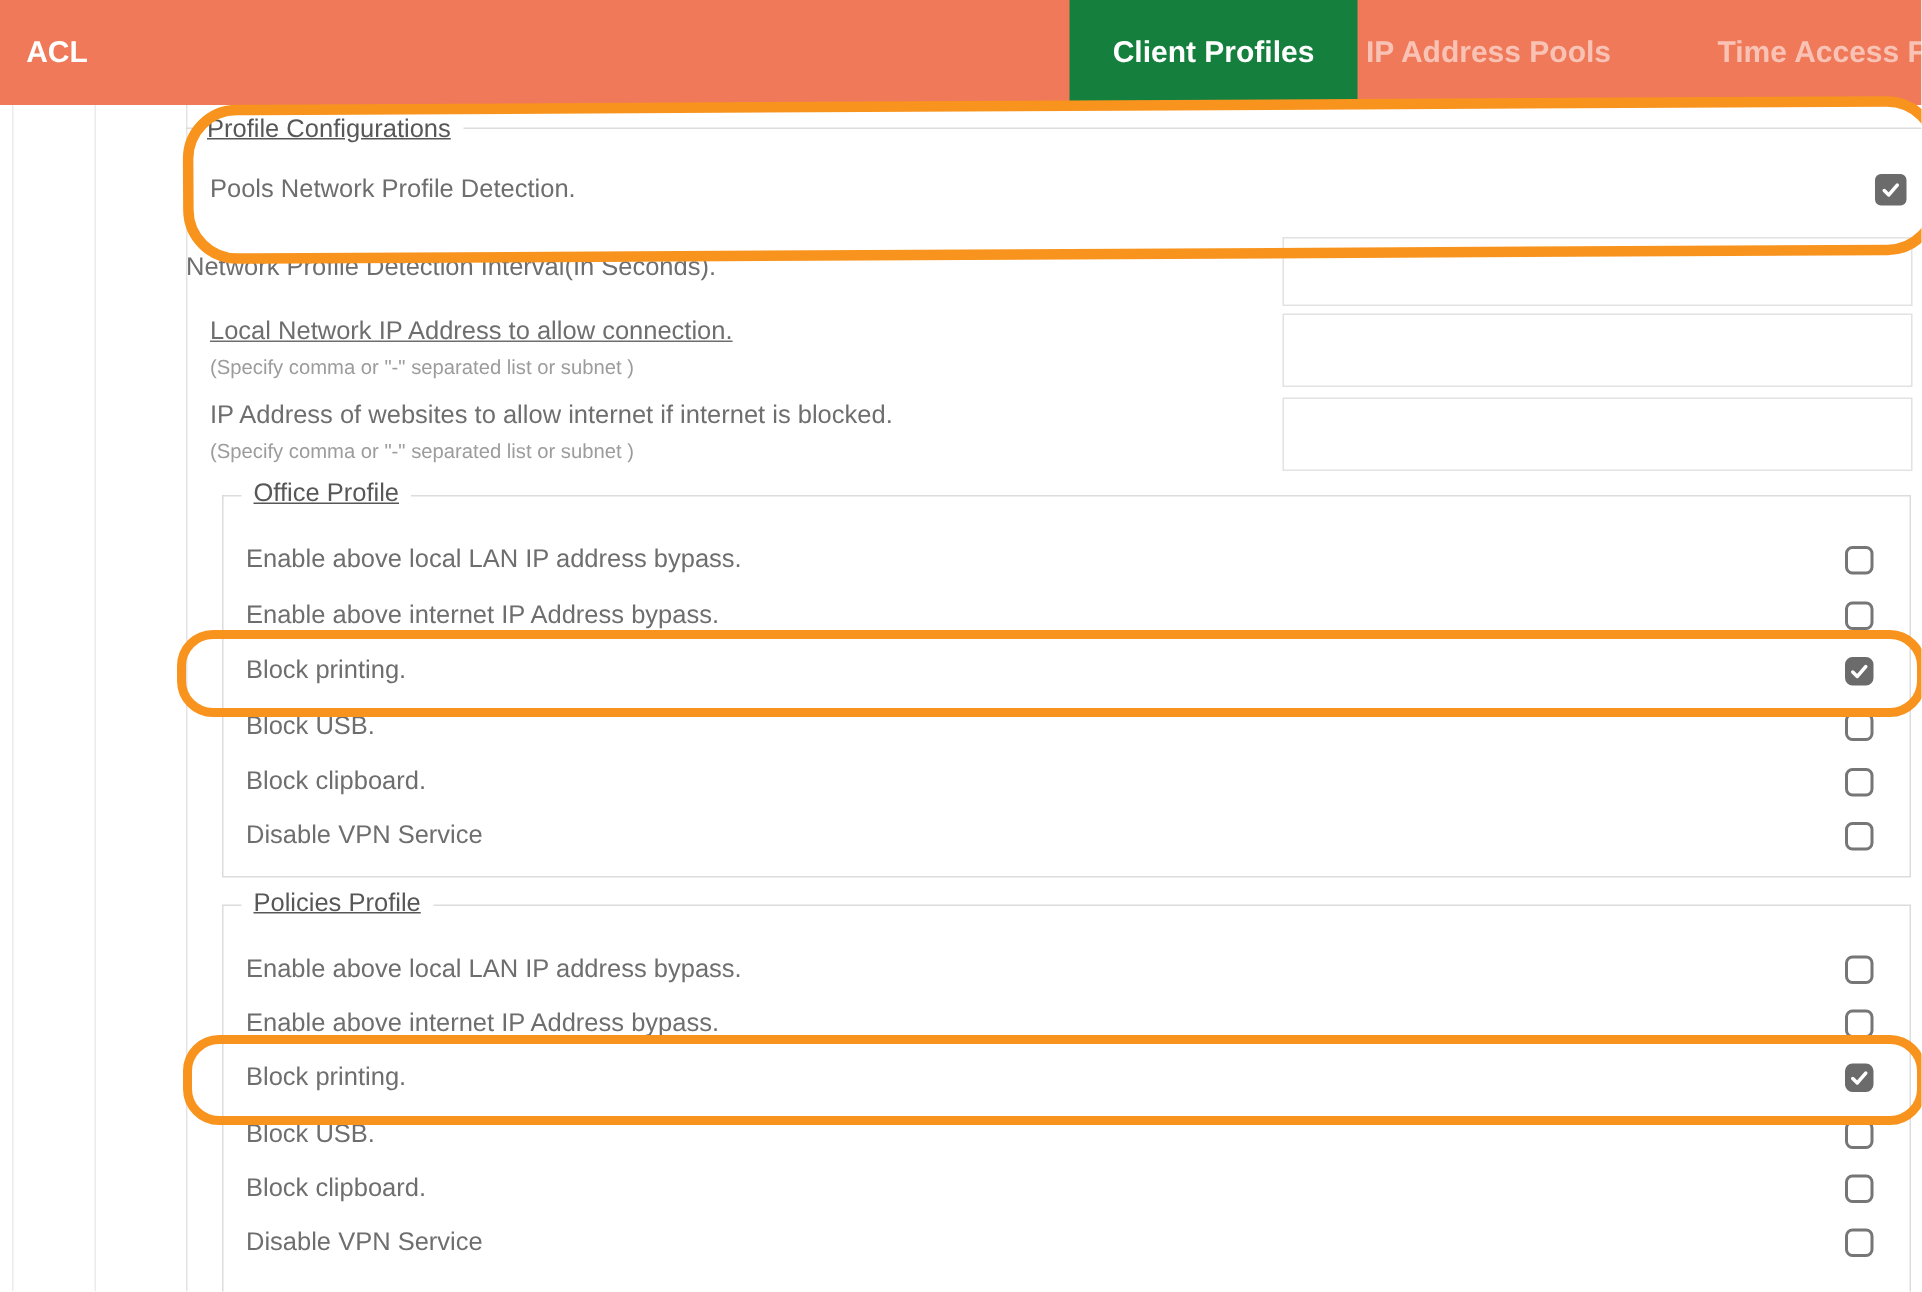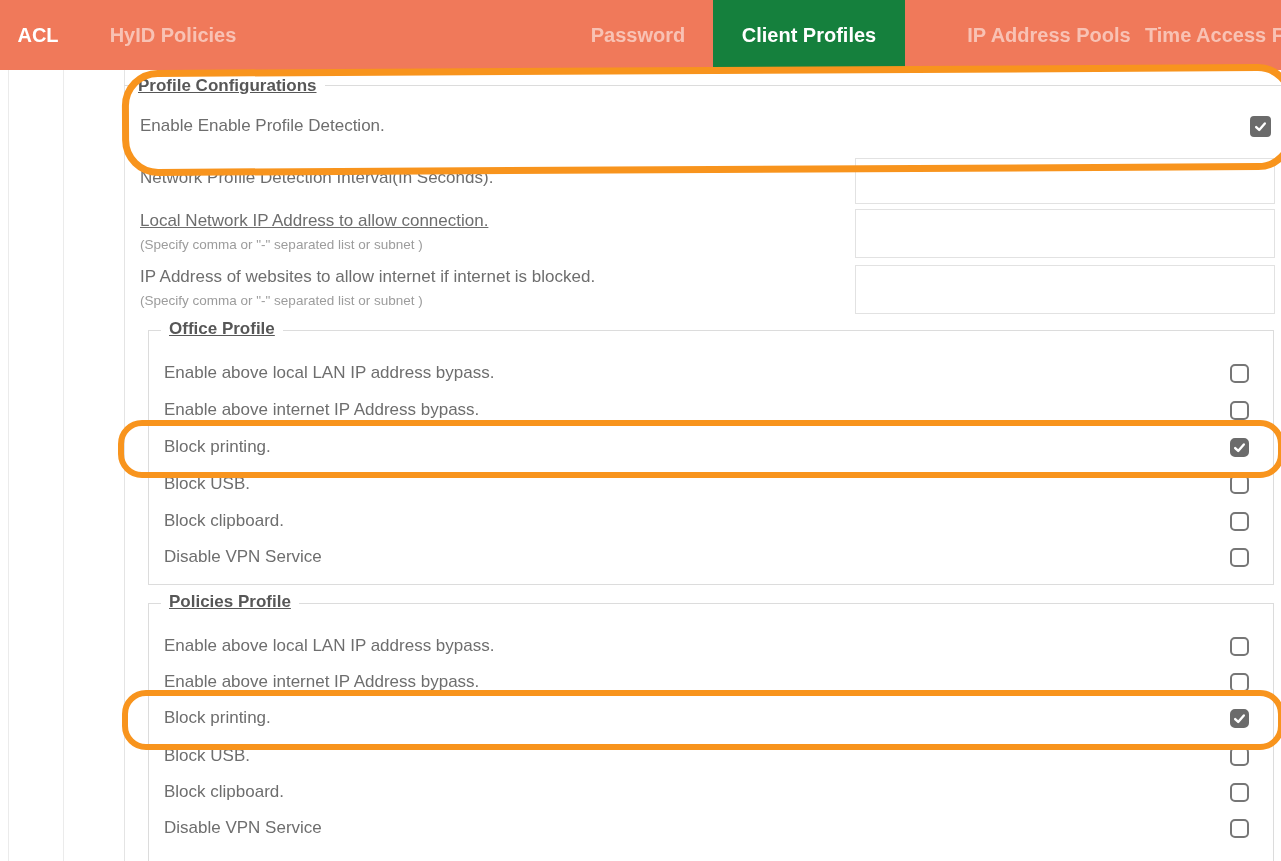--- a/index.html
+++ b/index.html
@@ -13,21 +13,21 @@
     position:absolute;top:0;height:70px;display:flex;align-items:center;justify-content:center;
     font-size:20px;font-weight:600;color:rgba(255,255,255,0.55);cursor:pointer;white-space:nowrap;
   }
   .tab.active{background:#15803d;color:#ffffff;}
   .tab.strong{color:#ffffff;}
   
   .vline{position:absolute;top:70px;bottom:0;width:1px;background:#EBEBEB;z-index:1;}
   .pc-topline{position:absolute;left:124px;top:85px;width:1157px;height:1px;background:#DCDCDC;z-index:1;}
   
   .legend{
-    position:absolute;background:#ffffff;font-size:17px;font-weight:bold;color:#575757;
+    position:absolute;background:#ffffff;font-size:17px;font-weight:normal;color:#575757;
     text-decoration:underline;padding:0 8px;white-space:nowrap;z-index:3;
   }
   .label{position:absolute;font-size:17px;color:#6E6E6E;white-space:nowrap;z-index:2;}
   .note{position:absolute;font-size:13.5px;color:#9C9C9C;white-space:nowrap;z-index:2;}
   
   .tinput{
     position:absolute;left:855px;width:420px;border:1px solid #E2E2E2;background:#fff;
     box-sizing:border-box;font-size:16px;color:#555;padding:0 10px;z-index:2;
     font-family:"Liberation Sans", sans-serif;
   }
@@ -50,53 +50,47 @@
   }
   .annot.thin{border-width:6px;border-radius:24px;}
 </style>
 </head>
 <body>
 
 <div class="nav" id="nav">
     <div class="tab strong" style="left: 0px; width: 76px;">
       <span>ACL</span>
     </div>
-    <div class="tab" style="left: 76px; width: 194px;">
-      <span>HyID Policies</span>
-    </div>
-    <div class="tab" style="left: 560px; width: 156px;">
-      <span>Password</span>
-    </div>
     <div class="tab active" style="left: 713px; width: 192px;">
       <span>Client Profiles</span>
     </div>
-    <div class="tab" style="left: 949px; width: 200px;">
+    <div class="tab" style="left: 874px; width: 200px; justify-content: flex-end;">
       <span>IP Address Pools</span>
     </div>
     <div class="tab" style="left: 1105px; width: 230px;">
       <span>Time Access Fil</span>
     </div>
   </div>
 
 <div class="vline" style="left:8px"></div>
 <div class="vline" style="left:63px"></div>
 <div class="vline" style="left:124px;background:#E4E4E4"></div>
 <div class="pc-topline"></div>
 
 <div class="legend" style="left:130px;top:76px">Profile Configurations</div>
 
-<div class="label" style="left:140px;top:116px">Enable Enable Profile Detection.</div>
+<div class="label" style="left:140px;top:116px">Pools Network Profile Detection.</div>
 <button class="cb big checked" style="left:1250px;top:116px" id="toggle-cb">
     <svg viewBox="0 0 12 12">
       <path d="M2 6.5 L4.8 9.2 L10 3.2" stroke="#fff" stroke-width="2.2" fill="none" stroke-linecap="round" stroke-linejoin="round"></path>
     </svg>
   </button>
 
 <div id="fields">
-    <div class="label" style="left: 140px; top: 168px;">Network Profile Detection Interval(In Seconds).</div>
+    <div class="label" style="left: 124px; top: 168px;">Network Profile Detection Interval(In Seconds).</div>
     <input type="text" class="tinput" value="" style="top: 158px; height: 46px;">
     <div class="label" style="left: 140px; top: 211px; text-decoration: underline;">Local Network IP Address to allow connection.</div>
     <div class="note" style="left: 140px; top: 237px;">(Specify comma or "-" separated list or subnet )</div>
     <input type="text" class="tinput" value="" style="top: 209px; height: 49px;">
     <div class="label" style="left: 140px; top: 267px;">IP Address of websites to allow internet if internet is blocked.</div>
     <div class="note" style="left: 140px; top: 293px;">(Specify comma or "-" separated list or subnet )</div>
     <input type="text" class="tinput" value="" style="top: 265px; height: 49px;">
   </div>
 
 <div class="fieldset" style="left:148px;top:330px;width:1124px;height:253px" id="office-fs">

